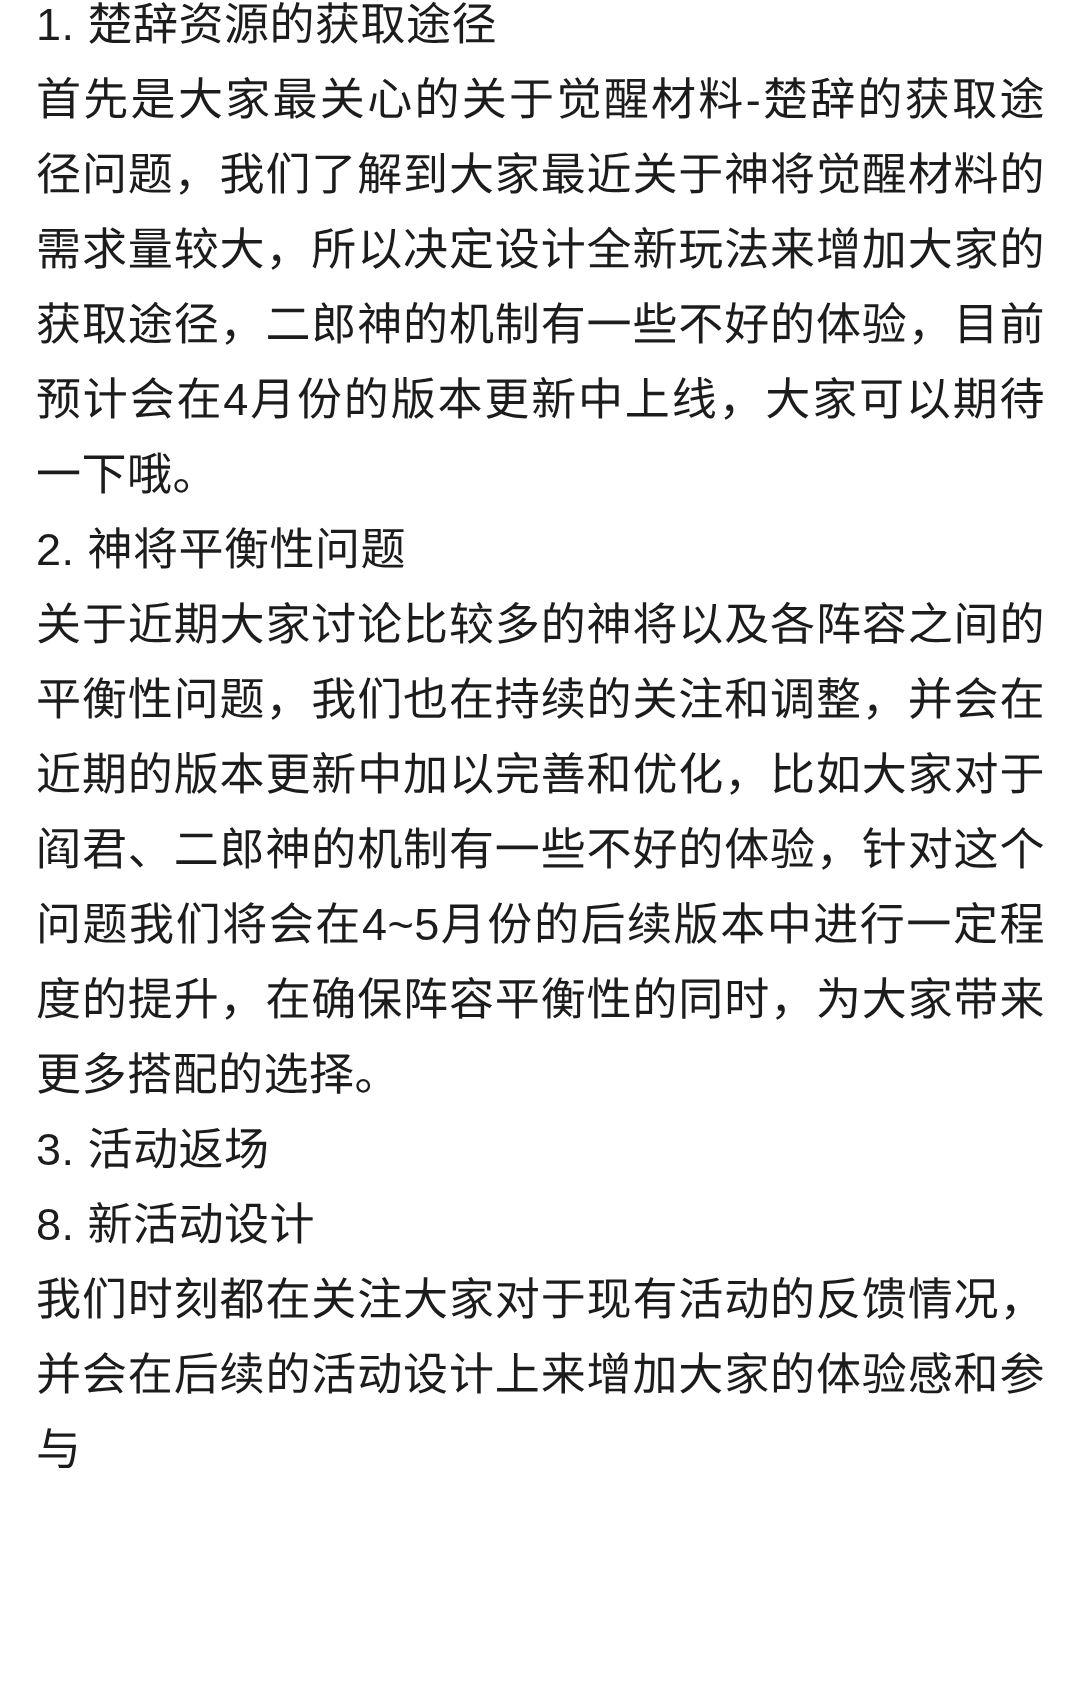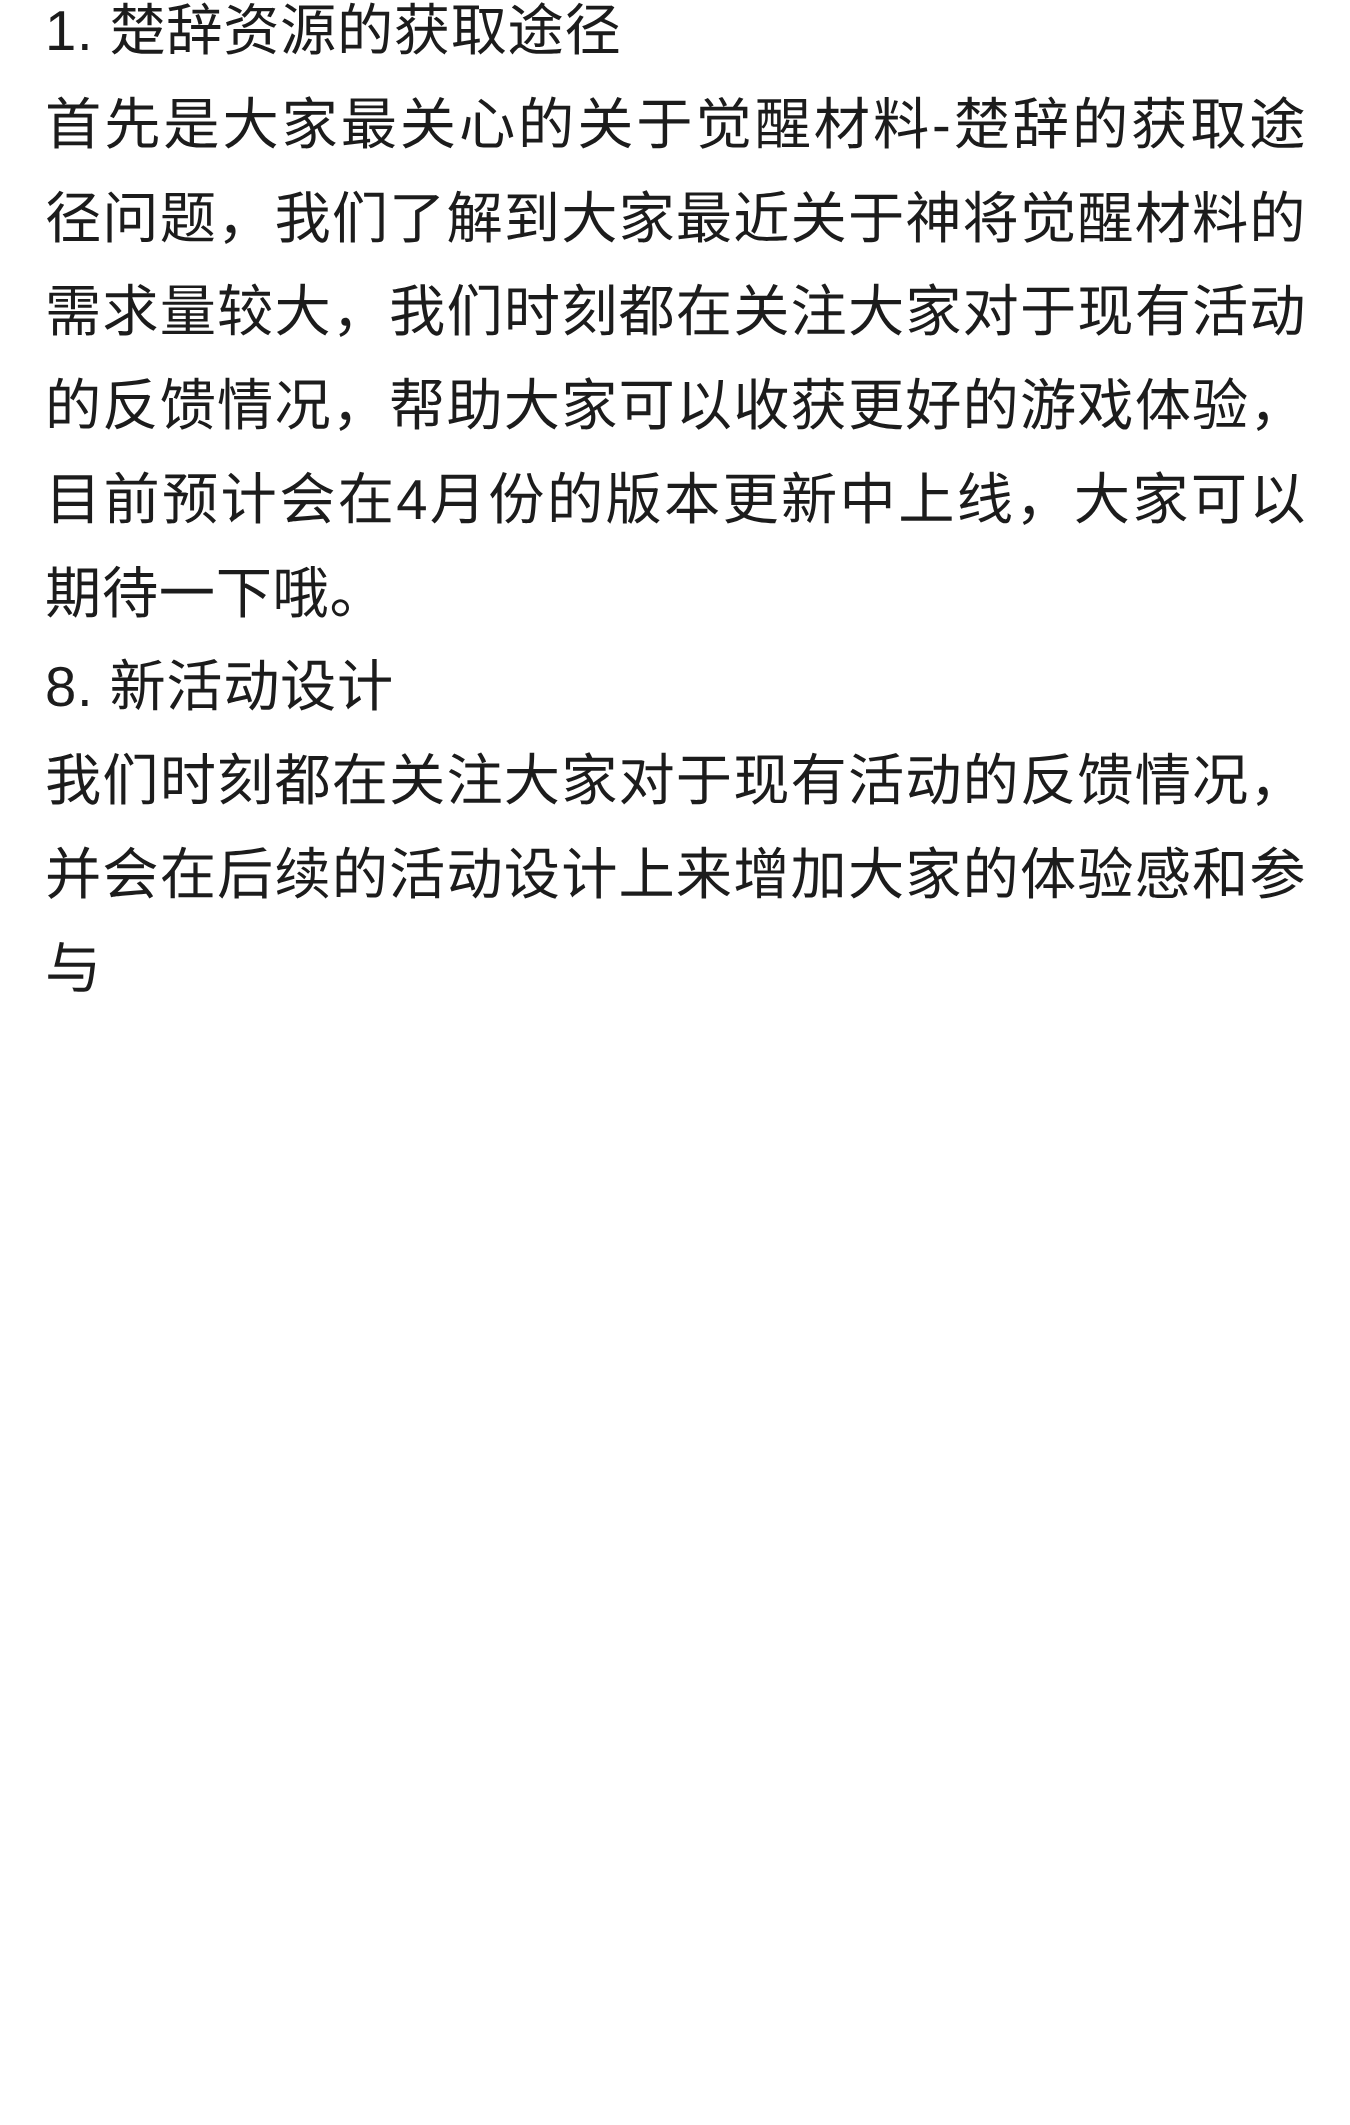--- a/index.html
+++ b/index.html
@@ -31,25 +31,30 @@
     text-align: left;
   }
 </style>
 </head>
 <body>
 
 <div class="article">
 
   <section>
     <p class="section-heading">1. 楚辞资源的获取途径</p>
-    <p class="section-body">首先是大家最关心的关于觉醒材料-楚辞的获取途径问题，我们了解到大家最近关于神将觉醒材料的需求量较大，我们时刻都在关注大家对于现有活动的反馈情况，帮助大家可以收获更好的游戏体验，目前预计会在4月份的版本更新中上线，大家可以期待一下哦。</p>
+    <p class="section-body">首先是大家最关心的关于觉醒材料-楚辞的获取途径问题，我们了解到大家最近关于神将觉醒材料的需求量较大，所以决定设计全新玩法来增加大家的获取途径，二郎神的机制有一些不好的体验，目前预计会在4月份的版本更新中上线，大家可以期待一下哦。</p>
   </section>
 
+  <section>
+    <p class="section-heading">2. 神将平衡性问题</p>
+    <p class="section-body">关于近期大家讨论比较多的神将以及各阵容之间的平衡性问题，我们也在持续的关注和调整，并会在近期的版本更新中加以完善和优化，比如大家对于阎君、二郎神的机制有一些不好的体验，针对这个问题我们将会在4~5月份的后续版本中进行一定程度的提升，在确保阵容平衡性的同时，为大家带来更多搭配的选择。</p>
+  </section>
 
   <section>
+    <p class="section-heading">3. 活动返场</p>
   </section>
 
   <section>
     <p class="section-heading">8. 新活动设计</p>
     <p class="section-body">我们时刻都在关注大家对于现有活动的反馈情况，并会在后续的活动设计上来增加大家的体验感和参与</p>
   </section>
 
 </div>
 
 </body></html>

